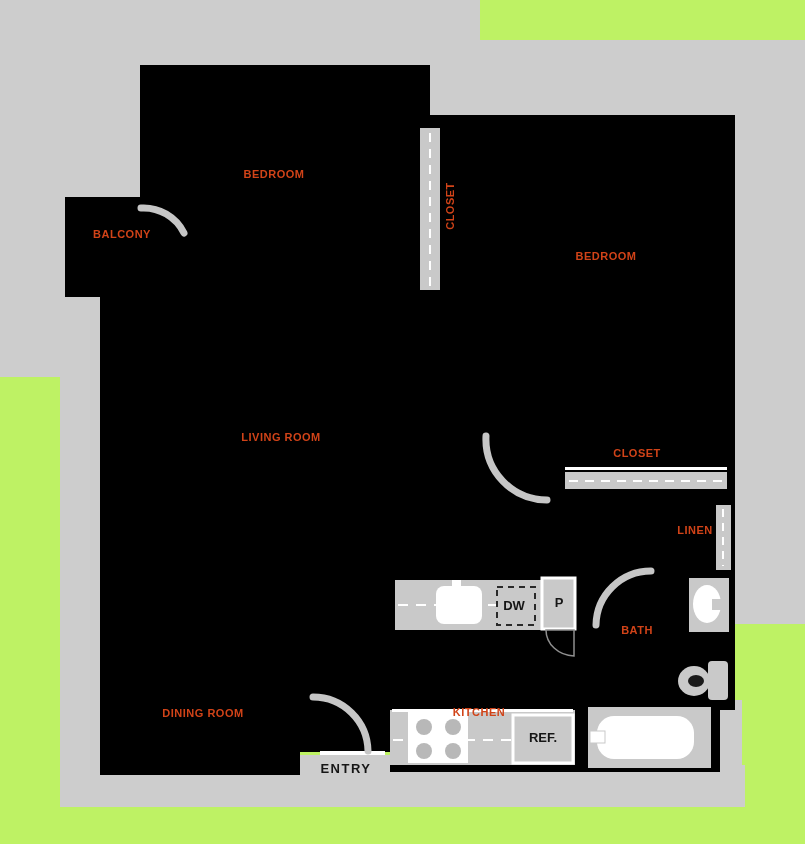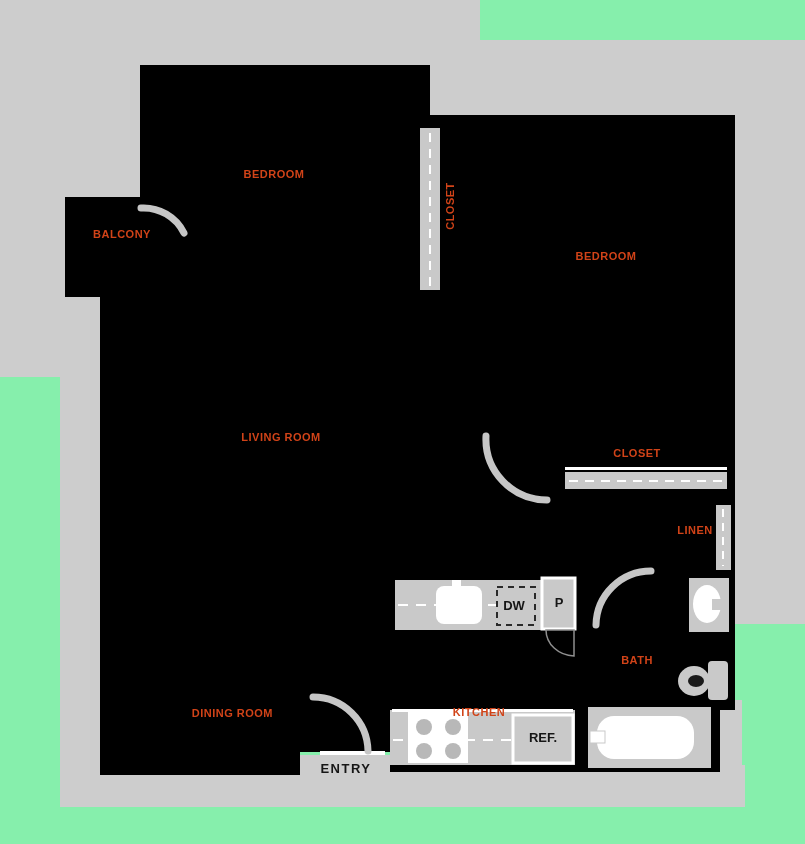--- a/index.html
+++ b/index.html
@@ -1,18 +1,18 @@
 <!DOCTYPE html>
 <html><head>
 <meta charset="utf-8">
 <style>
   html,body{margin:0;padding:0;background:#ffffff;}
   #canvas{
     position:relative;width:805px;height:844px;overflow:hidden;
-    background:#86efac;font-family:"Liberation Sans",sans-serif;
+    background:#bef264;font-family:"Liberation Sans",sans-serif;
   }
   #plan-svg{position:absolute;left:0;top:0;}
   .room-label{
     position:absolute;color:#d14318;font-size:11px;font-weight:bold;
     letter-spacing:.5px;text-align:center;white-space:nowrap;line-height:14px;
   }
   .room-label.vertical{transform:rotate(-90deg);}
   .dark-label{
     position:absolute;color:#161616;font-weight:bold;text-align:center;
     white-space:nowrap;line-height:14px;
@@ -114,21 +114,21 @@
   </svg>
 
   <div class="room-label" style="left:214px;top:167px;width:120px;">BEDROOM</div>
   <div class="room-label" style="left:62px;top:227px;width:120px;">BALCONY</div>
   <div class="room-label vertical" style="left:390px;top:199px;width:120px;">CLOSET</div>
   <div class="room-label" style="left:546px;top:249px;width:120px;">BEDROOM</div>
   <div class="room-label" style="left:211px;top:430px;width:140px;">LIVING ROOM</div>
   <div class="room-label" style="left:577px;top:446px;width:120px;">CLOSET</div>
   <div class="room-label" style="left:645px;top:523px;width:100px;">LINEN</div>
   <div class="room-label" style="left:419px;top:661px;width:120px;margin-top:44px;">KITCHEN</div>
-  <div class="room-label" style="left:577px;top:653px;width:120px;">BATH</div>
-  <div class="room-label" style="left:133px;top:706px;width:140px;text-align:right;">DINING ROOM</div>
+  <div class="room-label" style="left:577px;top:623px;width:120px;">BATH</div>
+  <div class="room-label" style="left:133px;top:706px;width:140px;">DINING ROOM</div>
 
   <div class="dark-label" style="left:296px;top:762px;width:100px;font-size:13px;letter-spacing:1.5px;">ENTRY</div>
   <div class="dark-label" style="left:484px;top:599px;width:60px;font-size:13px;">DW</div>
   <div class="dark-label" style="left:529px;top:596px;width:60px;font-size:13px;">P</div>
   <div class="dark-label" style="left:513px;top:731px;width:60px;font-size:13px;">REF.</div>
 
 </div>
 
 </body></html>

